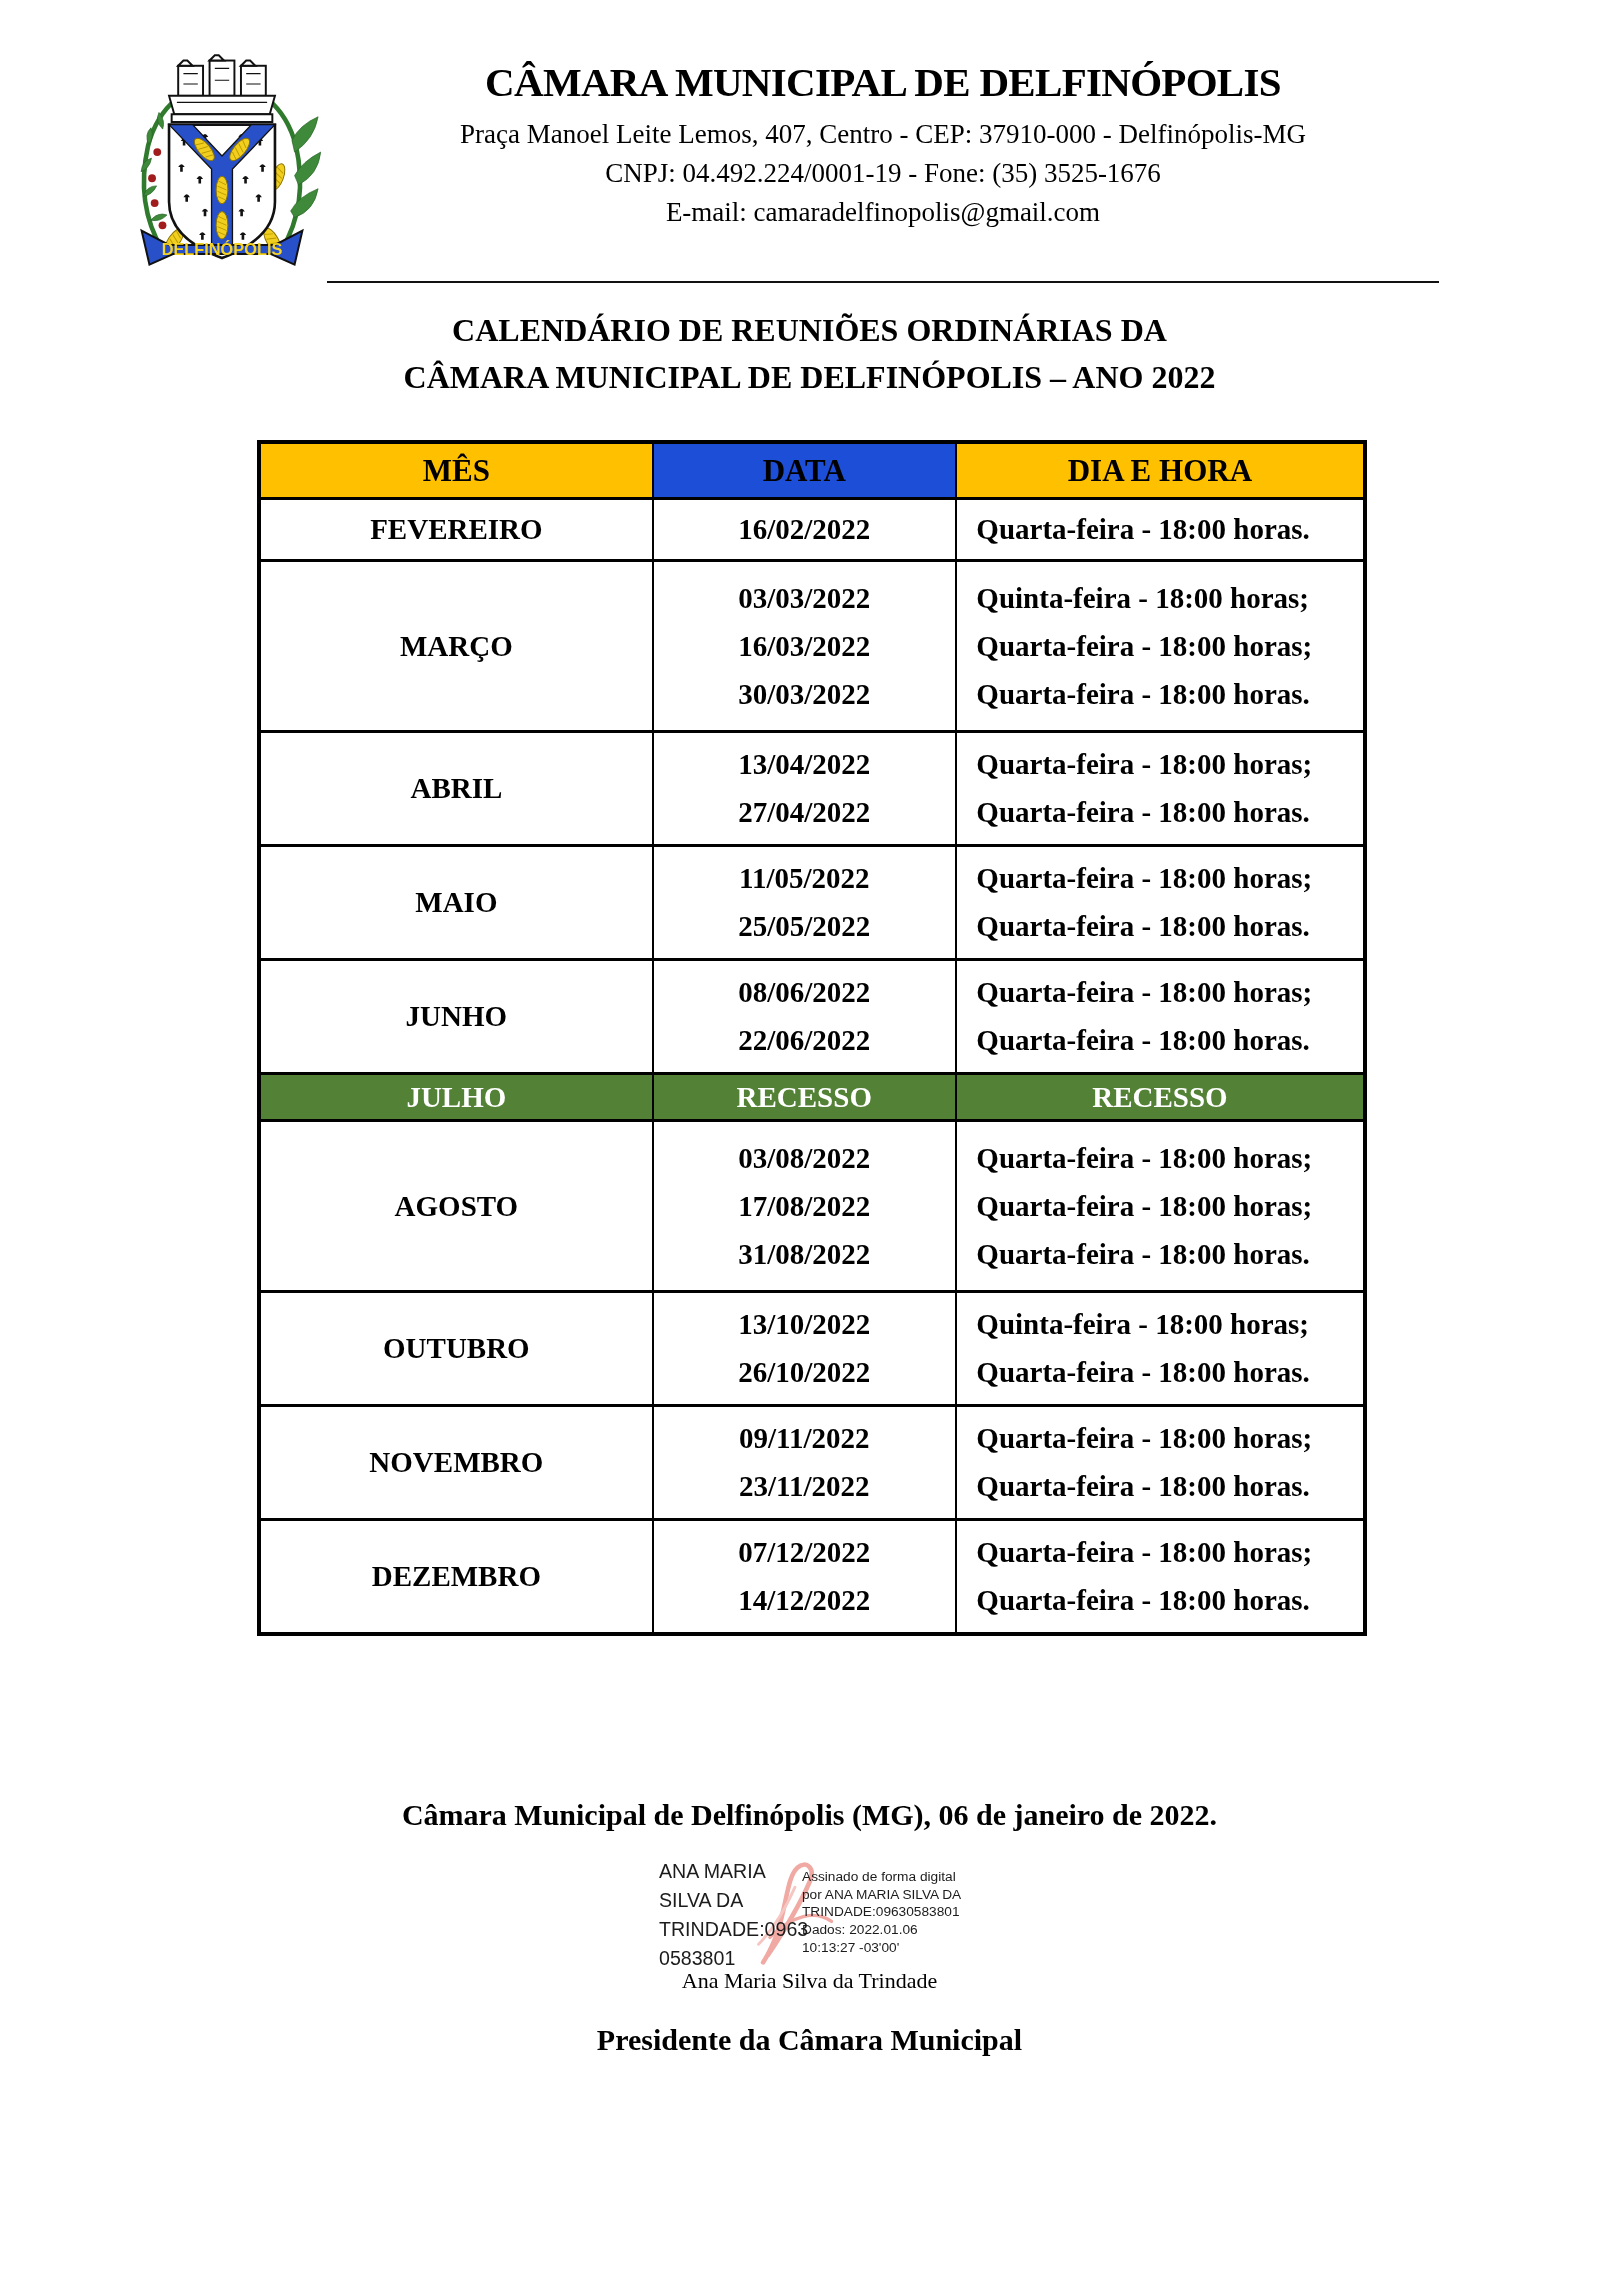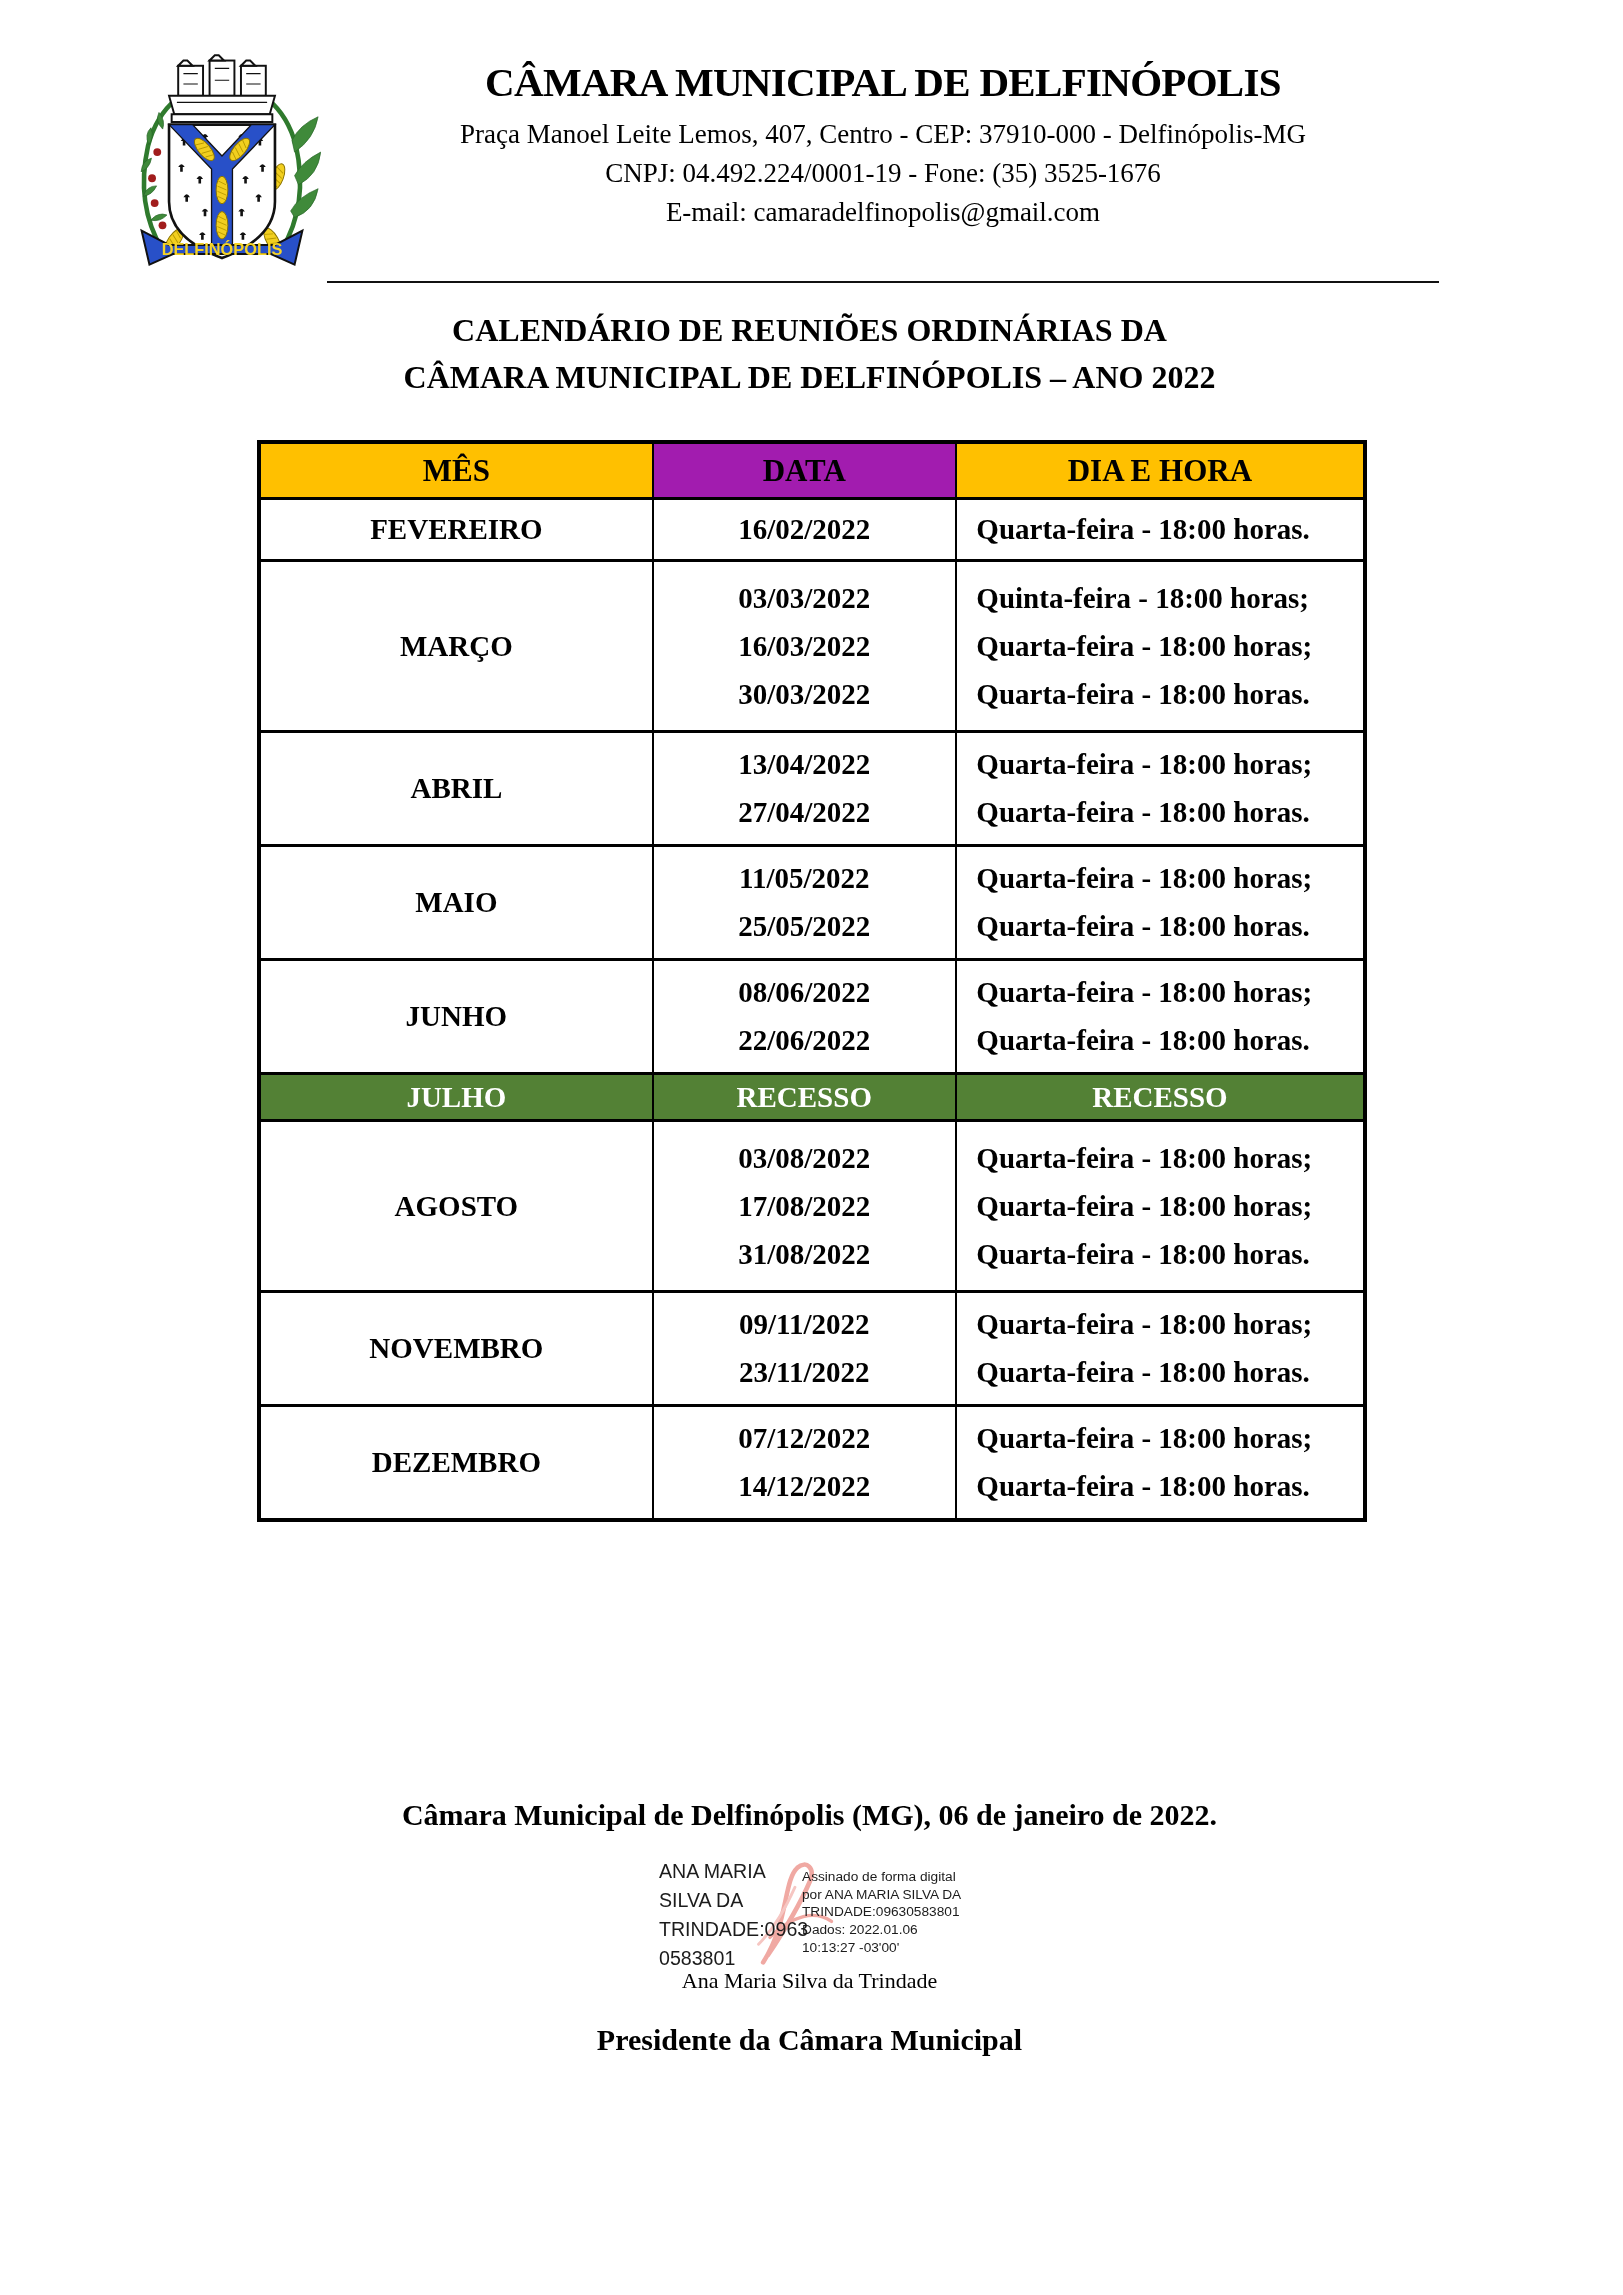--- a/index.html
+++ b/index.html
@@ -160,21 +160,21 @@
 
   <table class="cal">
     <colgroup>
         <col class="c1">
         <col class="c2">
         <col class="c3">
       </colgroup>
     <thead>
       <tr>
         <th style="background: rgb(255, 192, 0);">MÊS</th>
-        <th style="background: #a21caf;">DATA</th>
+        <th style="background: #1d4ed8;">DATA</th>
         <th style="background: rgb(255, 192, 0);">DIA E HORA</th>
       </tr>
     </thead>
     <tbody id="cal-body">
         <tr style="height: 62px;">
       <td class="month">FEVEREIRO</td>
       <td class="dates">
             <div class="cell-lines">
               <div class="line">16/02/2022</div>
             </div>
@@ -266,20 +266,35 @@
             <div class="cell-lines">
               <div class="line">03/08/2022</div>
               <div class="line">17/08/2022</div>
               <div class="line">31/08/2022</div>
             </div>
           </td>
       <td class="times">
             <div class="cell-lines">
               <div class="line">Quarta-feira - 18:00 horas;</div>
               <div class="line">Quarta-feira - 18:00 horas;</div>
+              <div class="line">Quarta-feira - 18:00 horas.</div>
+            </div>
+          </td>
+    </tr>
+        <tr style="height: 114px;">
+      <td class="month">OUTUBRO</td>
+      <td class="dates">
+            <div class="cell-lines">
+              <div class="line">13/10/2022</div>
+              <div class="line">26/10/2022</div>
+            </div>
+          </td>
+      <td class="times">
+            <div class="cell-lines">
+              <div class="line">Quinta-feira - 18:00 horas;</div>
               <div class="line">Quarta-feira - 18:00 horas.</div>
             </div>
           </td>
     </tr>
         <tr style="height: 114px;">
       <td class="month">NOVEMBRO</td>
       <td class="dates">
             <div class="cell-lines">
               <div class="line">09/11/2022</div>
               <div class="line">23/11/2022</div>

